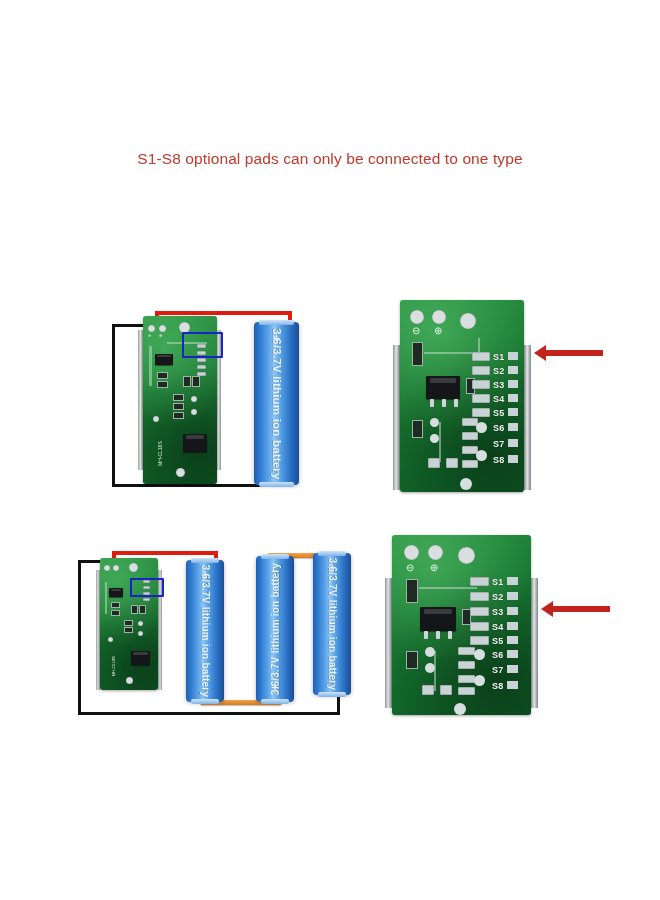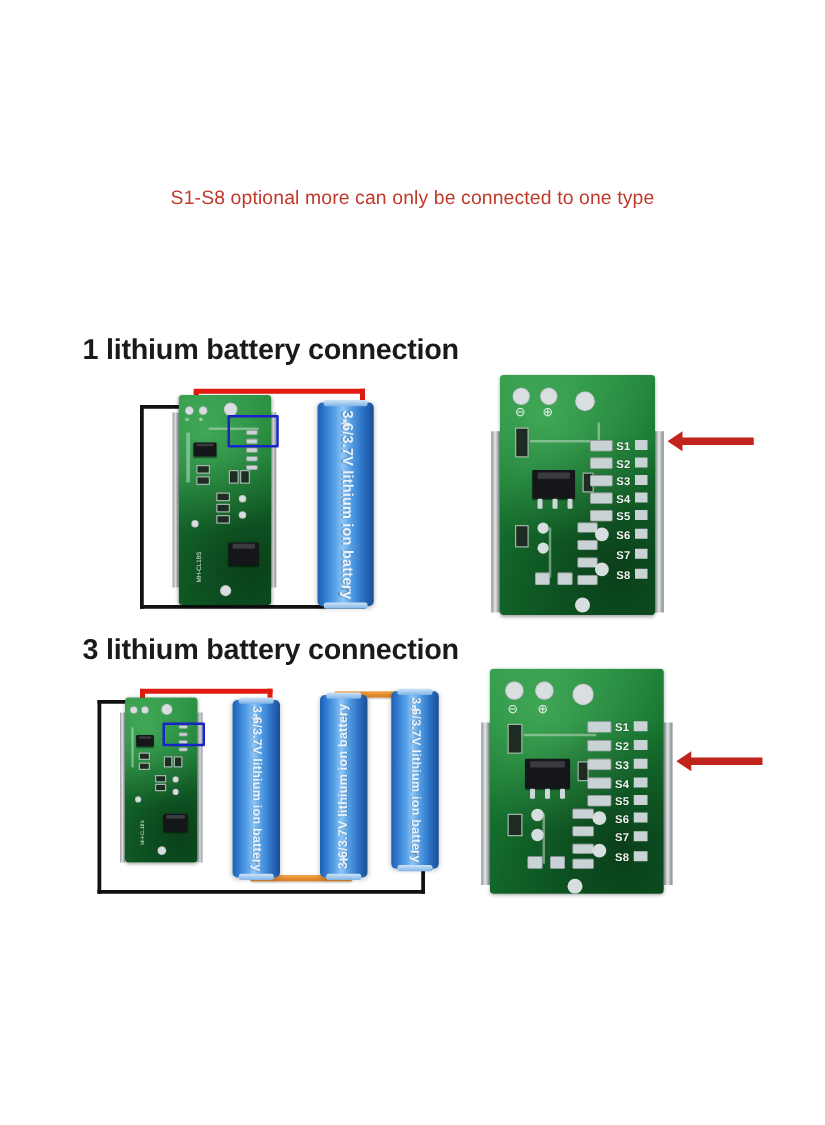--- a/index.html
+++ b/index.html
@@ -106,24 +106,23 @@
     border-bottom:8px solid transparent;border-right:12px solid #c0241c;
   }
   .sidebar-strip{position:absolute;background:linear-gradient(90deg,#8e9496,#e2e6e7 45%,#7f8587);}
 </style>
 </head>
 <body>
 
 <div class="page">
 
   <div class="warning">
-    <span class="l1">S1-S8 optional more can only be connected to one type</span>
-  </div>
-
-  <div class="section-title sec1-title">1 lithium battery connection</div>
+    <span class="l1">S1-S8 optional pads can only be connected to one type</span>
+  </div>
+
 
   <div>
 
     <div class="wire red" style="left:155px;top:313px;width:4px;height:22px;"></div>
     <div class="wire red" style="left:155px;top:311px;width:137px;height:4px;"></div>
     <div class="wire red" style="left:288px;top:311px;width:4px;height:13px;"></div>
 
     <div class="wire" style="left:112px;top:324px;width:45px;height:3px;"></div>
     <div class="wire" style="left:112px;top:324px;width:3px;height:163px;"></div>
     <div class="wire" style="left:112px;top:484px;width:180px;height:3px;"></div>
@@ -240,21 +239,20 @@
         <div class="sdot" style="left:76px;top:150px;width:11px;height:11px;"></div>
         <div class="slabel" style="left:93px;top:155px;">S8</div>
         <div class="sblk" style="left:108px;top:155px;width:10px;height:8px;"></div>
       </div>
       <div class="sdot" style="left:60px;top:178px;width:12px;height:12px;"></div>
     </div>
 
     <div class="arrow" style="left:545px;top:350px;width:58px;"></div>
   </div>
 
-  <div class="section-title sec2-title">3 lithium battery connection</div>
 
   <div>
 
     <div class="wire red" style="left:112px;top:553px;width:4px;height:18px;"></div>
     <div class="wire red" style="left:112px;top:551px;width:106px;height:4px;"></div>
     <div class="wire red" style="left:214px;top:551px;width:4px;height:10px;"></div>
 
     <div class="wire" style="left:78px;top:560px;width:36px;height:3px;"></div>
     <div class="wire" style="left:78px;top:560px;width:3px;height:155px;"></div>
     <div class="wire" style="left:78px;top:712px;width:262px;height:3px;"></div>

